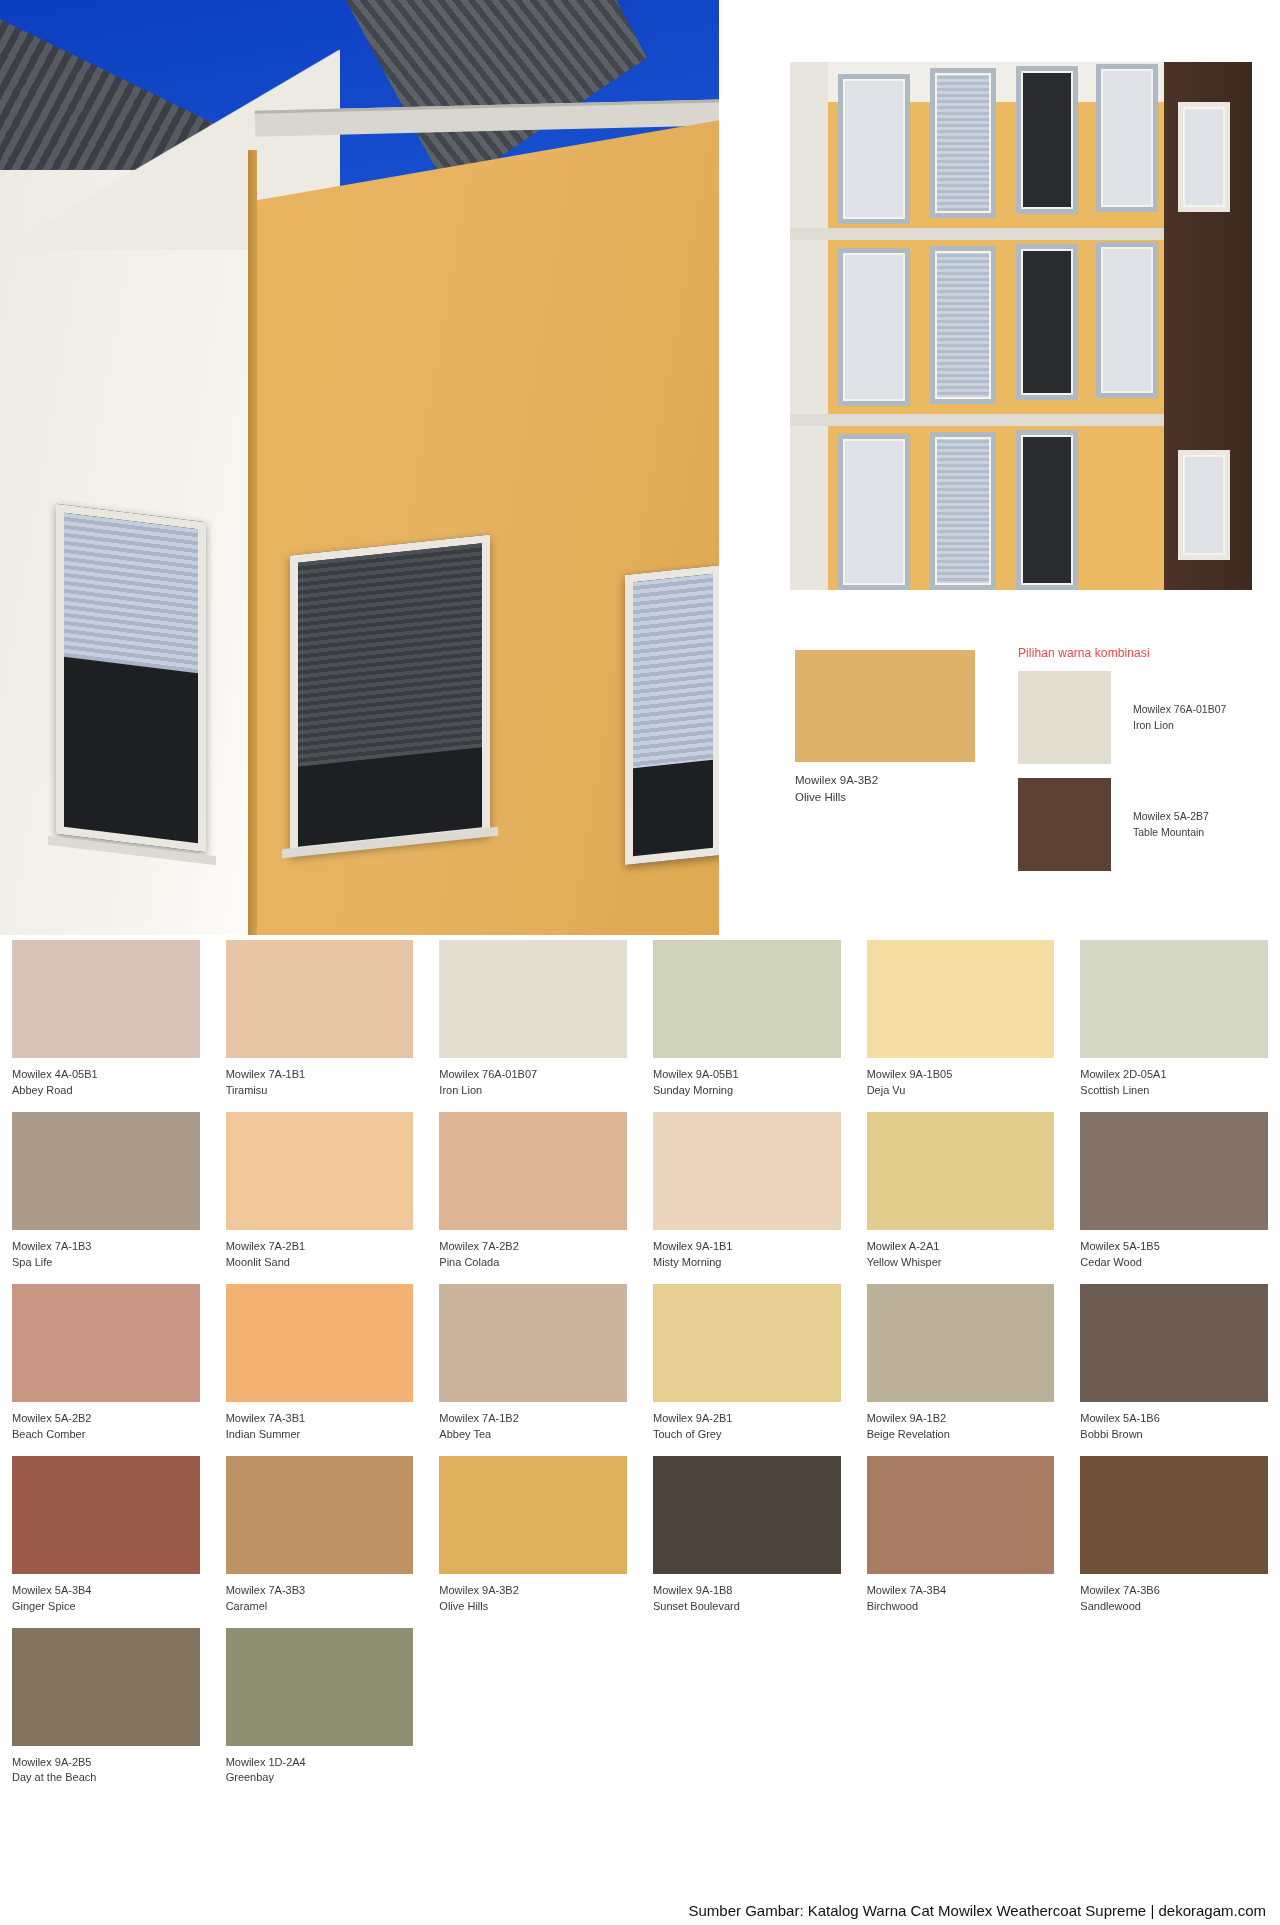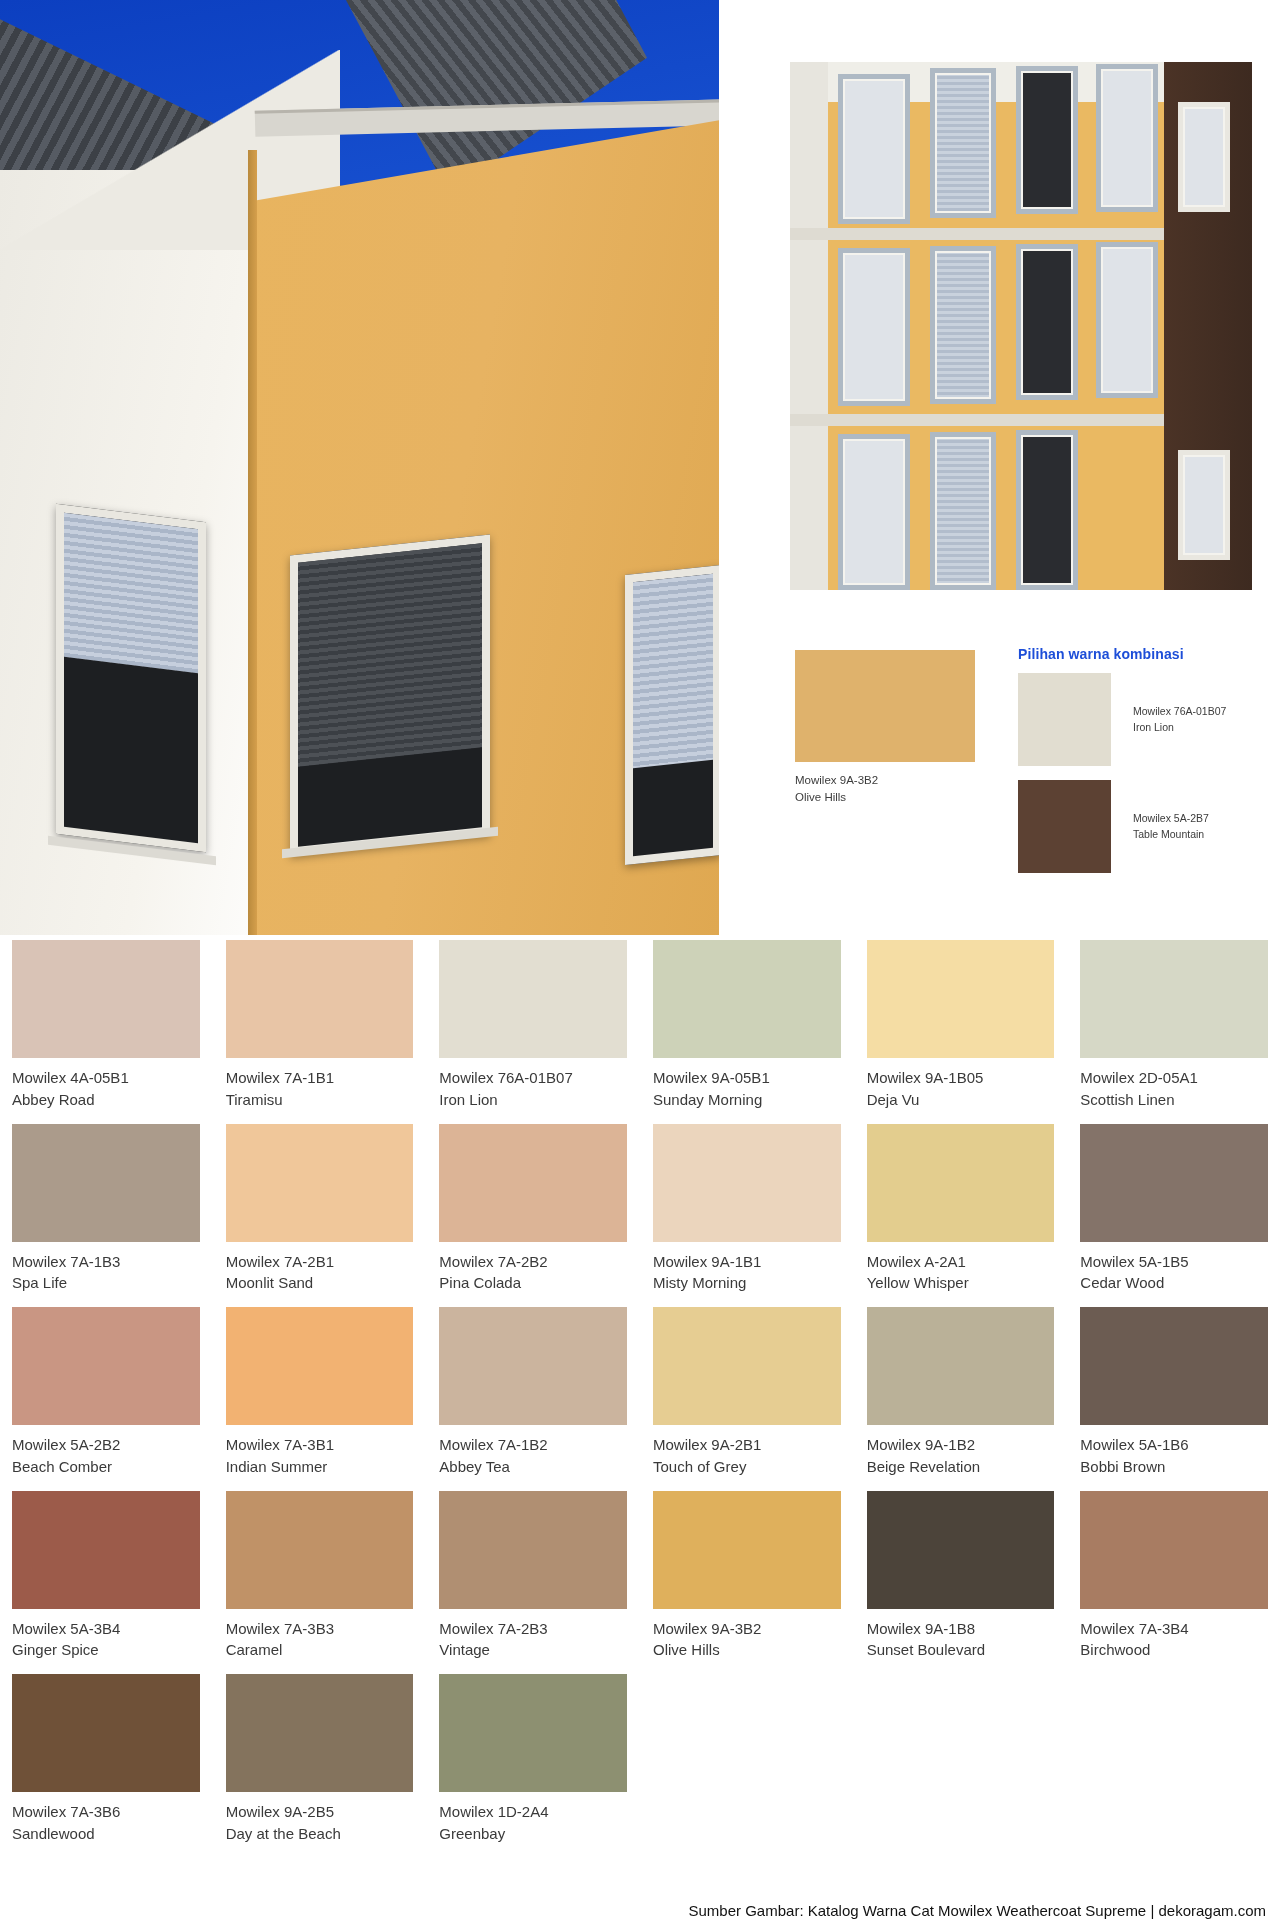--- a/index.html
+++ b/index.html
@@ -115,41 +115,41 @@
     position:absolute; left:795px; top:650px; width:180px; height:112px;
   }
   .main-swatch .chip { width:100%; height:100%; }
   .main-swatch .lbl { margin-top:10px; }
   .lbl .code { font-size:11.5px; color:#3c3c3c; line-height:1.45; white-space:nowrap; }
   .lbl .name { font-size:11.5px; color:#3c3c3c; line-height:1.45; white-space:nowrap; }
 
   
   .combo { position:absolute; left:1018px; top:646px; width:262px; }
   .combo h2 {
-    font-size:14px; font-weight:700; color:#1d4ed8; letter-spacing:.1px;
+    font-size:12px; font-weight:400; color:#ef4444; letter-spacing:.1px;
     margin-bottom:11px;
   }
   .combo-row { display:flex; align-items:center; margin-bottom:14px; }
   .combo-row .chip { width:93px; height:93px; flex:0 0 auto; }
   .combo-row .meta { margin-left:22px; }
   .combo-row .meta .code,
   .combo-row .meta .name { font-size:10.5px; color:#3c3c3c; line-height:1.5; white-space:nowrap; }
 
   
   .grid {
     position:absolute; left:0; top:940px; width:1280px;
     display:grid; grid-template-columns: repeat(6, 1fr);
     column-gap: 26px; row-gap: 13px;
     padding: 0 12px;
   }
   .cell { width:100%; }
   .cell .chip { width:100%; height:118px; display:block; }
   .cell .txt { padding-top:9px; }
   .cell .txt .code,
-  .cell .txt .name { font-size:15px; color:#3a3a3a; line-height:1.45; white-space:nowrap; }
+  .cell .txt .name { font-size:11px; color:#3a3a3a; line-height:1.45; white-space:nowrap; }
 
   
   .footer {
     position:absolute; left:0; bottom:0; width:1280px; height:30px;
     background:#ffffff; display:flex; align-items:center; justify-content:flex-end;
     padding-right:14px;
   }
   .footer .credit { font-size:15px; color:#111; white-space:nowrap; }
 </style>
 </head>
@@ -377,27 +377,20 @@
         </div>
       </div>
       <div class="cell">
         <div class="chip" style="background: rgb(192, 146, 103);"></div>
         <div class="txt">
           <div class="code">Mowilex 7A-3B3</div>
           <div class="name">Caramel</div>
         </div>
       </div>
       <div class="cell">
-        <div class="chip" style="background: rgb(176, 143, 114);"></div>
-        <div class="txt">
-          <div class="code">Mowilex 7A-2B3</div>
-          <div class="name">Vintage</div>
-        </div>
-      </div>
-      <div class="cell">
         <div class="chip" style="background: rgb(223, 176, 92);"></div>
         <div class="txt">
           <div class="code">Mowilex 9A-3B2</div>
           <div class="name">Olive Hills</div>
         </div>
       </div>
       <div class="cell">
         <div class="chip" style="background: rgb(76, 68, 58);"></div>
         <div class="txt">
           <div class="code">Mowilex 9A-1B8</div>

